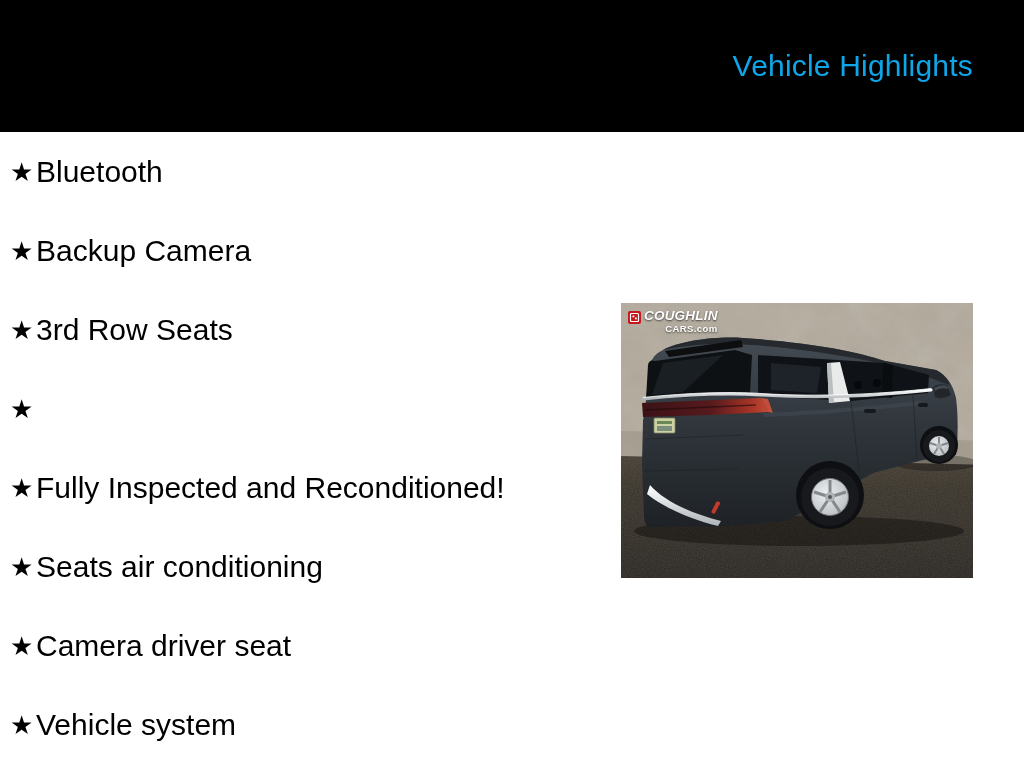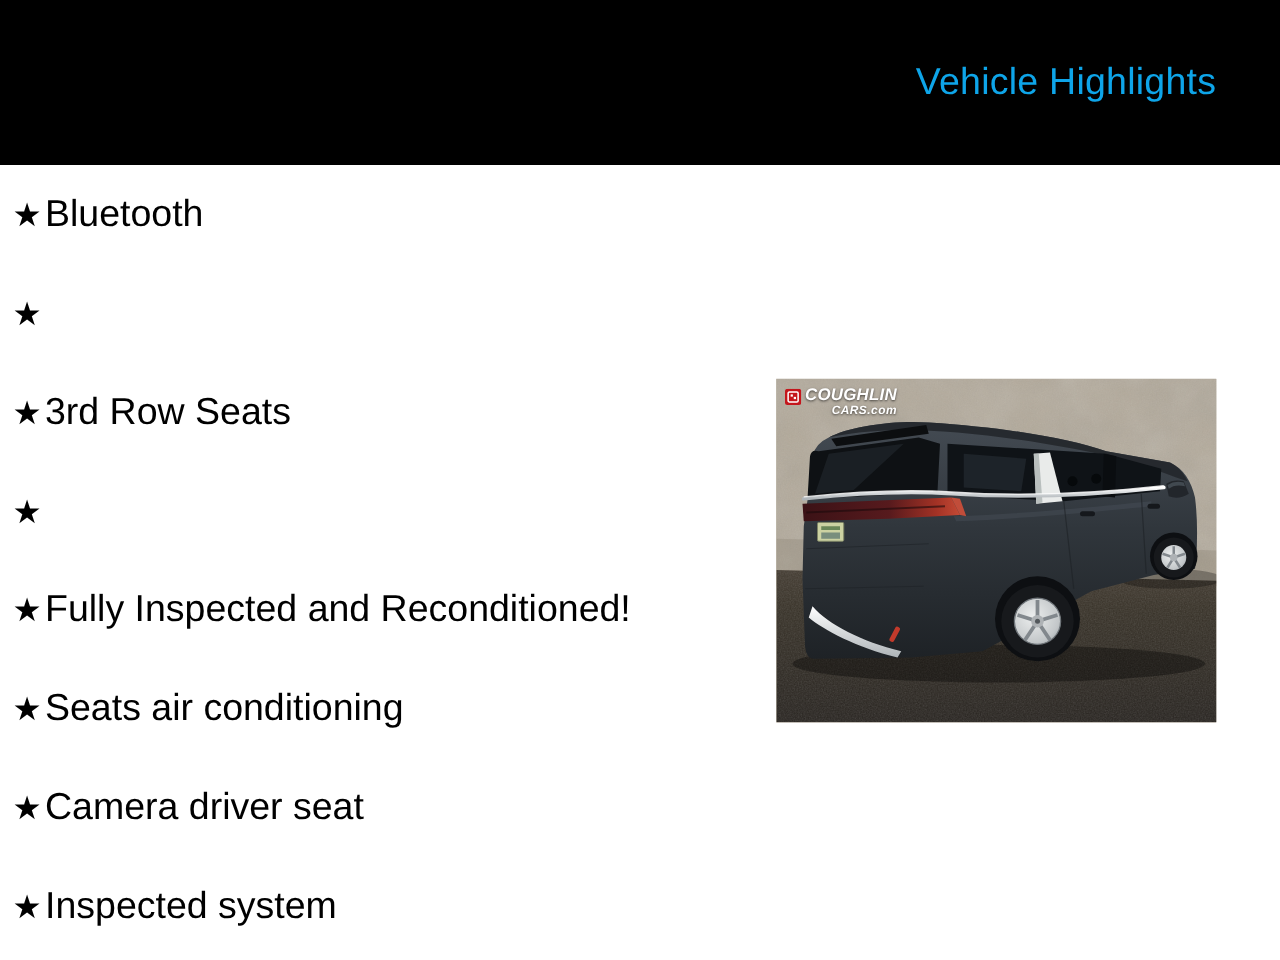--- a/index.html
+++ b/index.html
@@ -40,39 +40,40 @@
   .wm{
     position:absolute;left:7px;top:6px;display:flex;align-items:flex-start;
   }
   .wm-badge{margin-top:2px;margin-right:3px;}
   .wm-txt{display:flex;flex-direction:column;}
   .wm-line1{
     color:#ffffff;font-weight:800;font-style:italic;font-size:13.5px;
     letter-spacing:.2px;text-shadow:0 1px 2px rgba(0,0,0,.65);line-height:1;
   }
   .wm-line2{
-    color:#ffffff;font-weight:800;font-style:italic;font-size:9.5px;
+    color:#ffffff;font-weight:800;font-size:9.5px;
     text-align:right;text-shadow:0 1px 2px rgba(0,0,0,.65);line-height:1;
     margin-top:1px;letter-spacing:.4px;
   }
 </style>
 </head>
 <body>
 
 <div class="header-bar">
   <span class="header-title">Vehicle Highlights</span>
 </div>
 
 <ul class="highlights-list">
   <li>
     <span class="star">★</span>
     <span class="hl-text">Bluetooth</span>
   </li>
   <li>
     <span class="star">★</span>
+    <span class="hl-text">Backup Camera</span>
   </li>
   <li>
     <span class="star">★</span>
     <span class="hl-text">3rd Row Seats</span>
   </li>
   <li>
     <span class="star">★</span>
   </li>
   <li>
     <span class="star">★</span>
@@ -81,21 +82,21 @@
   <li>
     <span class="star">★</span>
     <span class="hl-text">Seats air conditioning</span>
   </li>
   <li>
     <span class="star">★</span>
     <span class="hl-text">Camera driver seat</span>
   </li>
   <li>
     <span class="star">★</span>
-    <span class="hl-text">Inspected system</span>
+    <span class="hl-text">Vehicle system</span>
   </li>
 </ul>
 
 <div class="photo">
   <svg width="372" height="275" viewBox="0 0 372 275">
     <defs>
       <linearGradient id="bodyGrad" x1="0" y1="0" x2="0" y2="1">
         <stop offset="0" stop-color="#444b53"></stop>
         <stop offset="0.45" stop-color="#30363c"></stop>
         <stop offset="1" stop-color="#1e2226"></stop>

